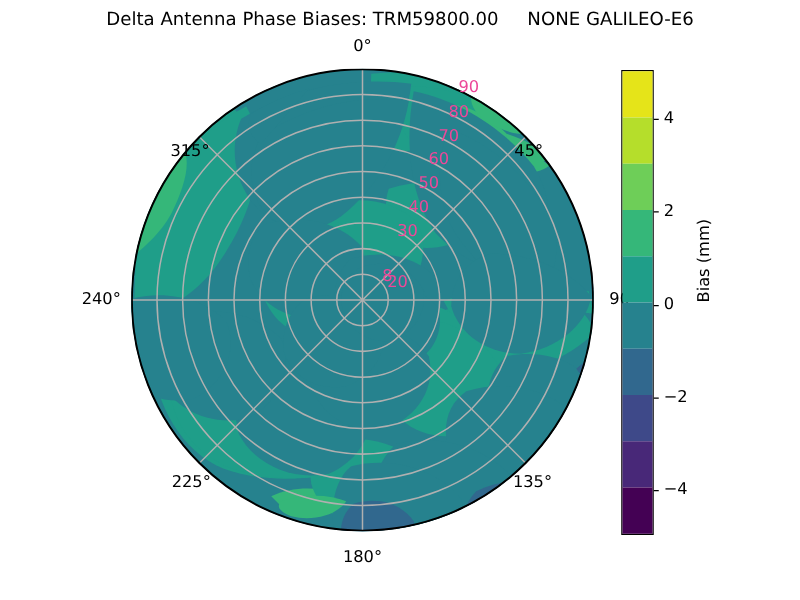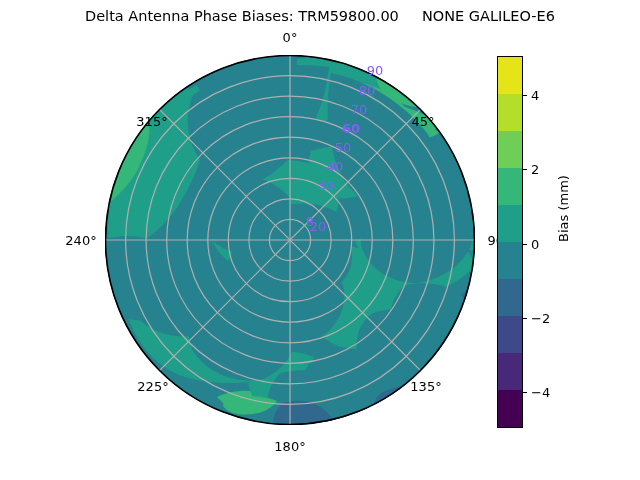--- a/index.html
+++ b/index.html
@@ -46,21 +46,21 @@
   .ang-label {
     position: absolute;
     font-size: 13px;
     color: #000000;
     white-space: nowrap;
     transform: translate(-50%, -50%);
   }
   .rad-label {
     position: absolute;
     font-size: 13px;
-    color: #8b5cf6;
+    color: #ec4899;
     white-space: nowrap;
     transform: translate(-50%, -50%);
   }
   .cbar-wrap {
     position: absolute;
     left: 497px;
     top: 56px;
     width: 26px;
     height: 372px;
   }
@@ -228,21 +228,21 @@
     <div class="ang-label" style="left:185px; top:391px;">180°</div>
     <div class="ang-label" style="left:48px;  top:331px;">225°</div>
     <div class="ang-label" style="left:-24px; top:185px;">240°</div>
     <div class="ang-label" style="left:47px;  top:66px;">315°</div>
 
     <div class="rad-label" style="left:205px; top:166px;">8</div>
     <div class="rad-label" style="left:213px; top:148px;margin-top:23px;">20</div>
     <div class="rad-label" style="left:221px; top:130px;">30</div>
     <div class="rad-label" style="left:230px; top:111px;">40</div>
     <div class="rad-label" style="left:238px; top:92px;">50</div>
-    <div class="rad-label" style="left:246px; top:73px;font-weight:bold;">60</div>
+    <div class="rad-label" style="left:246px; top:73px;">60</div>
     <div class="rad-label" style="left:254px; top:54px;">70</div>
     <div class="rad-label" style="left:262px; top:35px;">80</div>
     <div class="rad-label" style="left:270px; top:15px;">90</div>
   </div>
 
   <div class="cbar-wrap">
     <div class="cbar" id="cbar-strip">
         <div class="cbar-seg" style="background: rgb(229, 228, 25);"></div>
         <div class="cbar-seg" style="background: rgb(181, 222, 43);"></div>
         <div class="cbar-seg" style="background: rgb(110, 206, 88);"></div>

